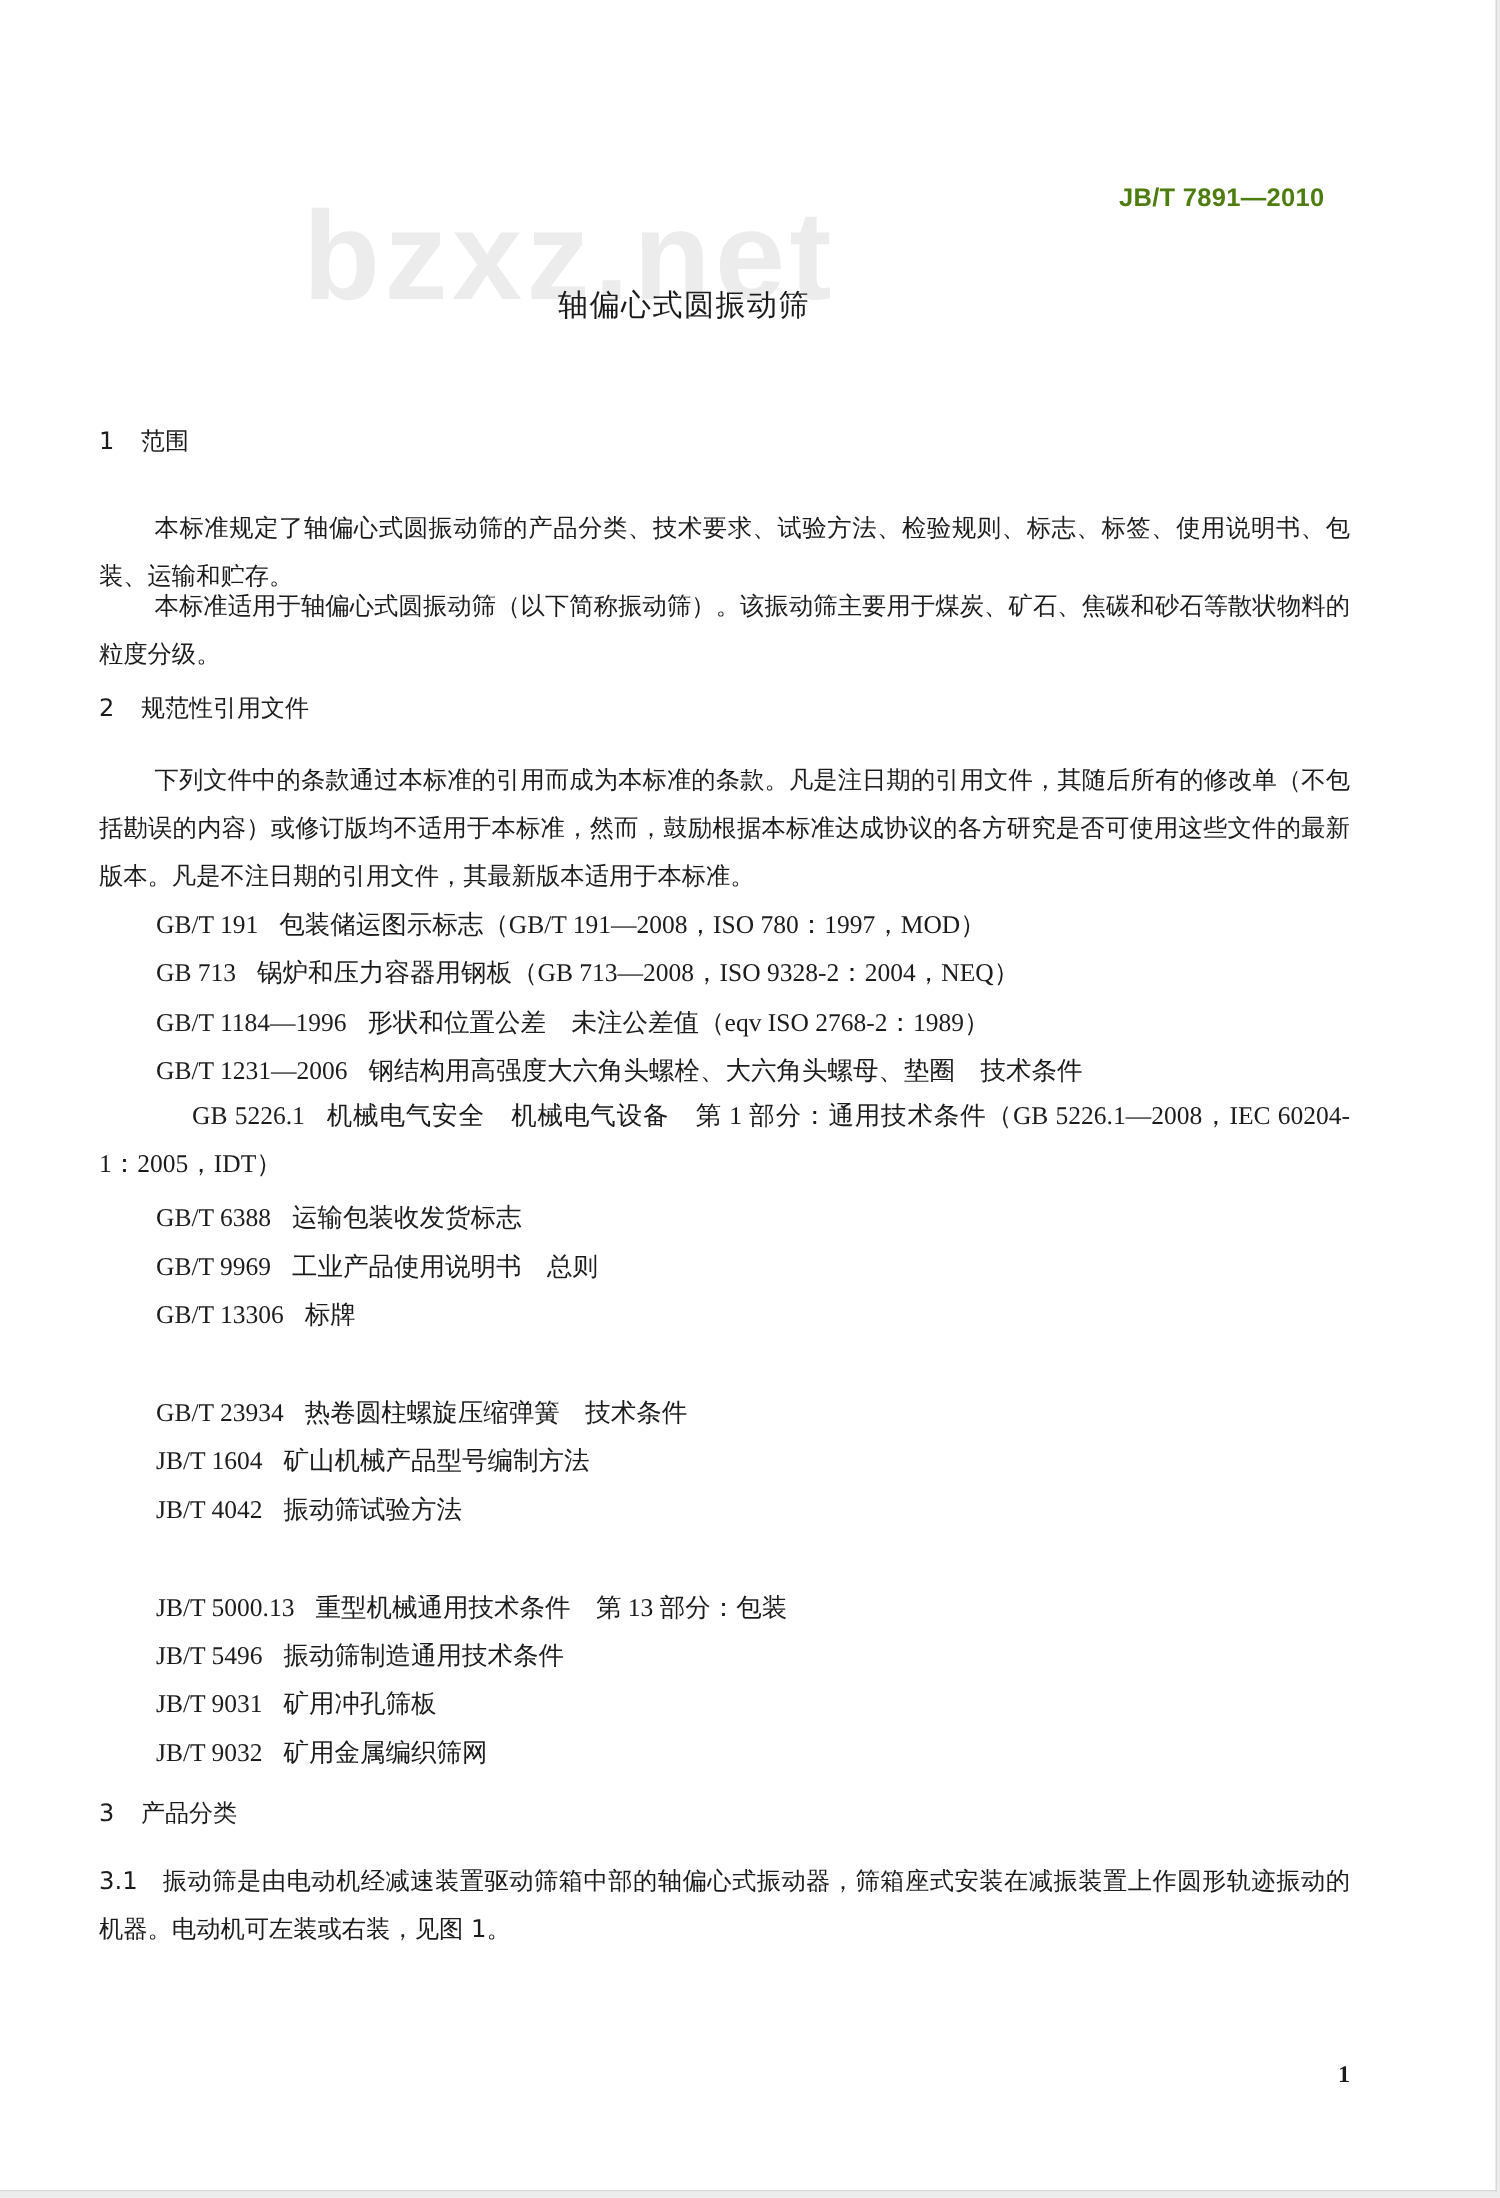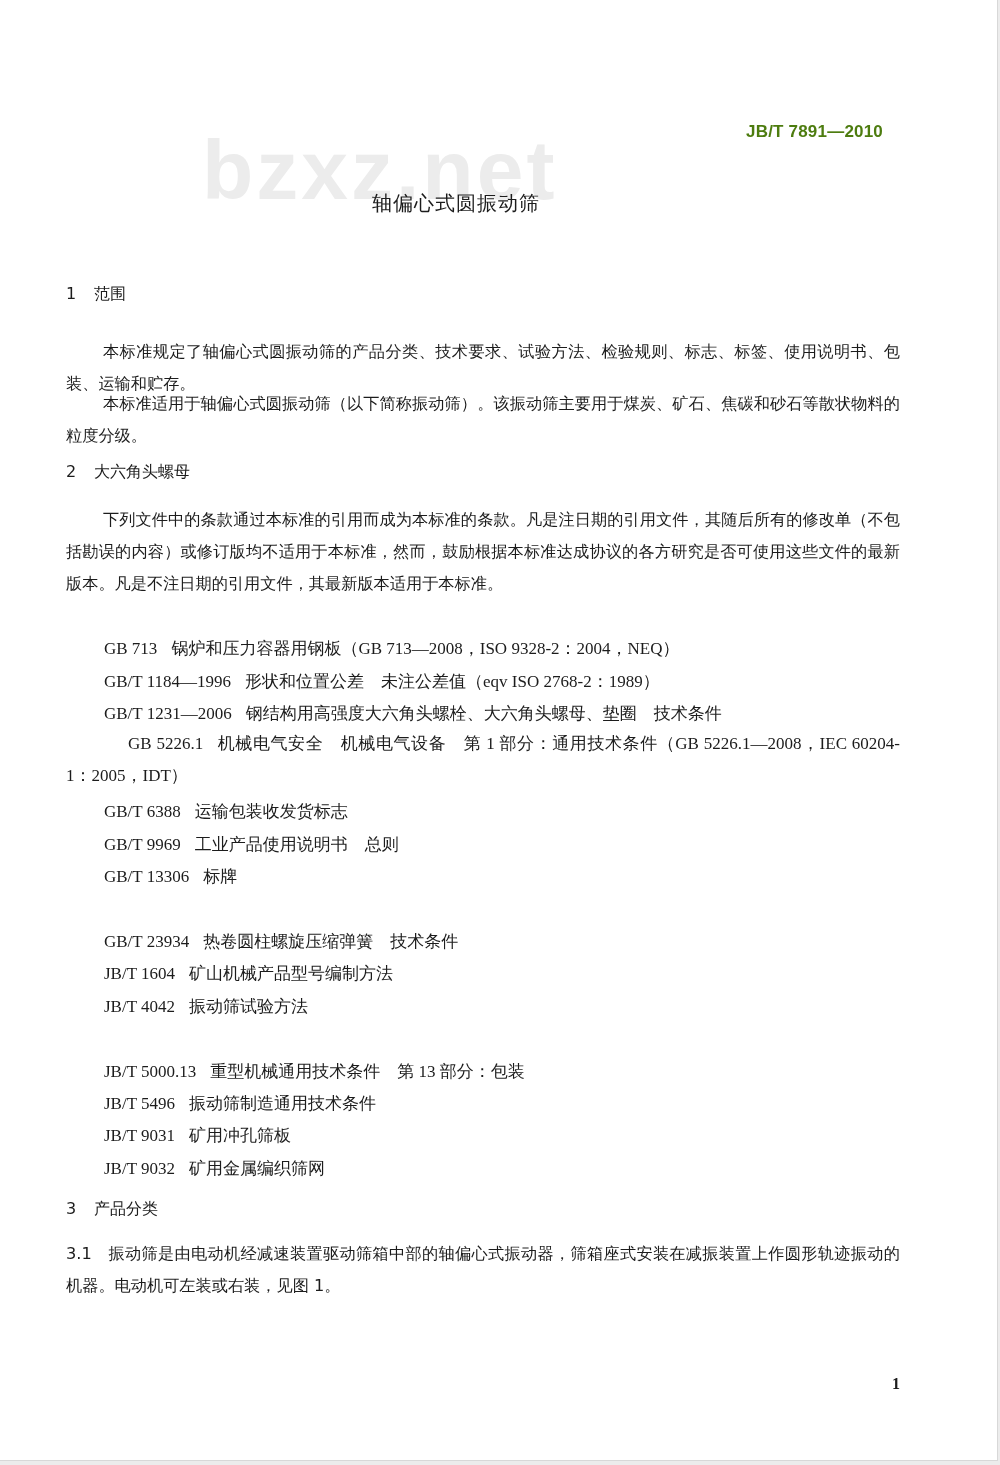--- a/index.html
+++ b/index.html
@@ -117,24 +117,27 @@
   <div class="watermark">bzxz.net</div>
   <div class="doc-title">轴偏心式圆振动筛</div>
 
   <div class="heading" style="top:284px;">
     <span class="num">1</span><span>范围</span>
   </div>
   <div class="para" style="top:324px;margin-top:12px;">本标准规定了轴偏心式圆振动筛的产品分类、技术要求、试验方法、检验规则、标志、标签、使用说明书、包装、运输和贮存。</div>
   <div class="para" style="top:388px;">本标准适用于轴偏心式圆振动筛（以下简称振动筛）。该振动筛主要用于煤炭、矿石、焦碳和砂石等散状物料的粒度分级。</div>
 
   <div class="heading" style="top:462px;">
-    <span class="num">2</span><span>大六角头螺母</span>
+    <span class="num">2</span><span>规范性引用文件</span>
   </div>
   <div class="para" style="top:504px;">下列文件中的条款通过本标准的引用而成为本标准的条款。凡是注日期的引用文件，其随后所有的修改单（不包括勘误的内容）或修订版均不适用于本标准，然而，鼓励根据本标准达成协议的各方研究是否可使用这些文件的最新版本。凡是不注日期的引用文件，其最新版本适用于本标准。</div>
 
+  <div class="ref" style="top:605px;">
+    <span class="code">GB/T 191</span><span>包装储运图示标志（GB/T 191—2008，ISO 780：1997，MOD）</span>
+  </div>
   <div class="ref" style="top:637px;font-family:Liberation Serif, serif;">
     <span class="code">GB 713</span><span>锅炉和压力容器用钢板（GB 713—2008，ISO 9328-2：2004，NEQ）</span>
   </div>
   <div class="ref" style="top:670px;">
     <span class="code">GB/T 1184—1996</span><span>形状和位置公差　未注公差值（eqv ISO 2768-2：1989）</span>
   </div>
   <div class="ref" style="top:702px;">
     <span class="code">GB/T 1231—2006</span><span>钢结构用高强度大六角头螺栓、大六角头螺母、垫圈　技术条件</span>
   </div>
   <div class="ref-wrap" style="top:728px;">

